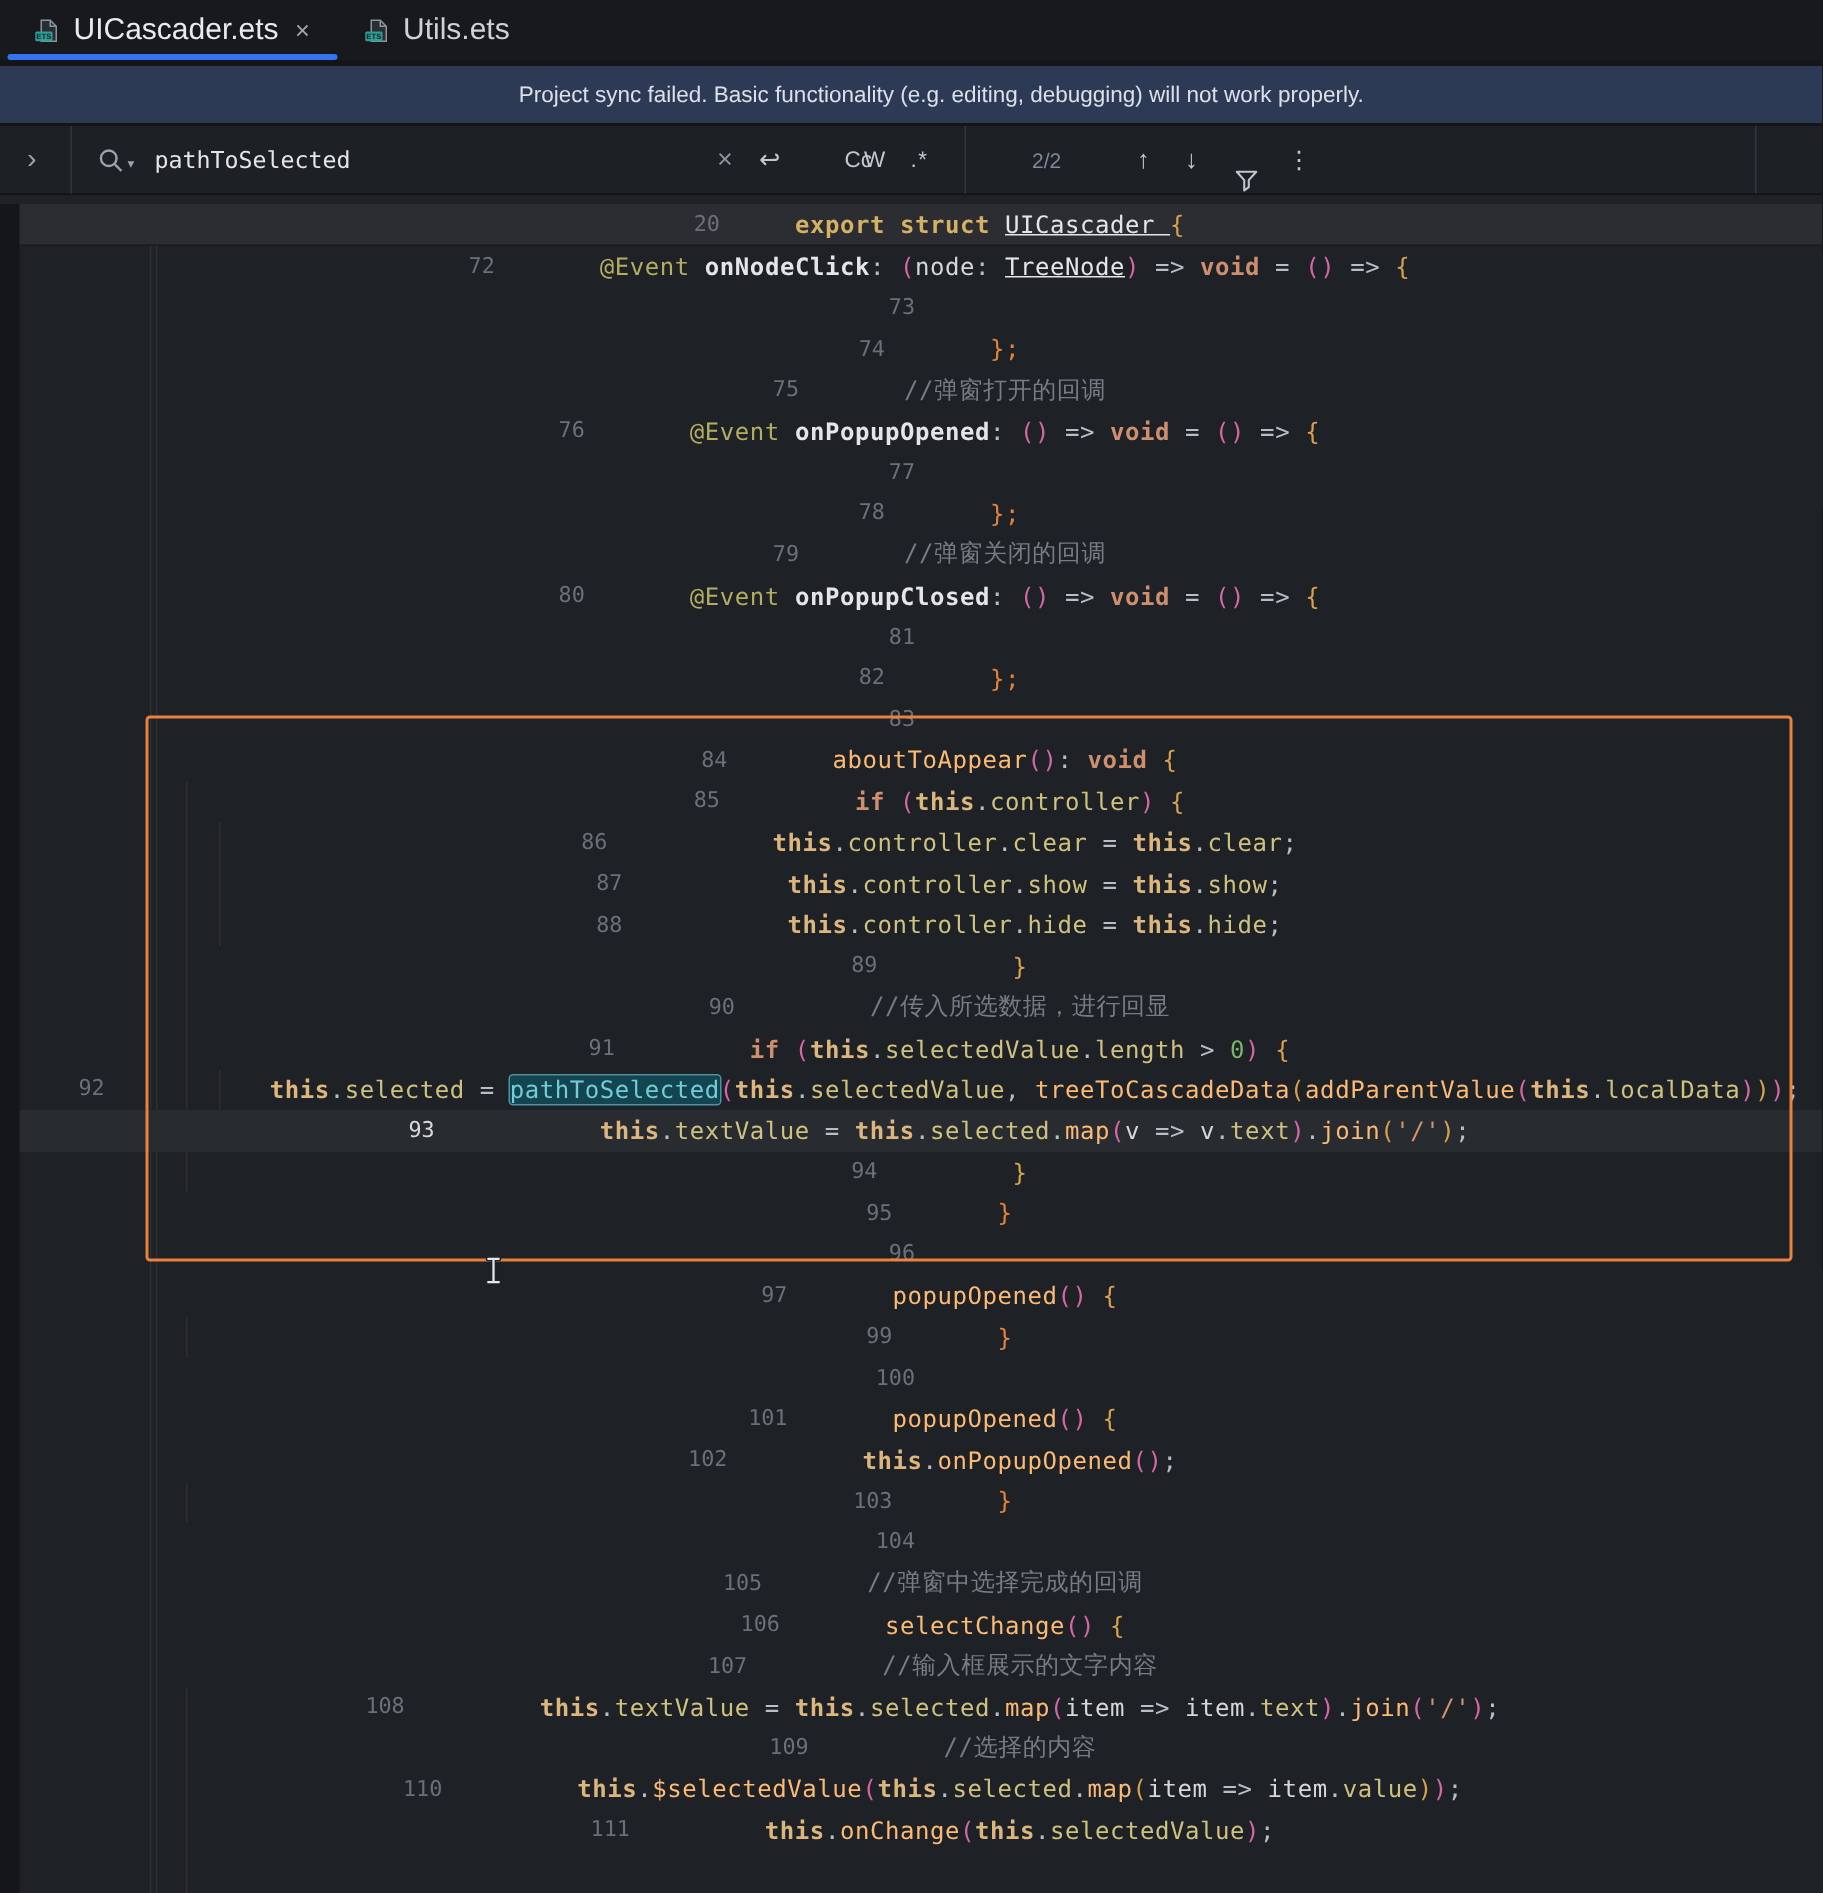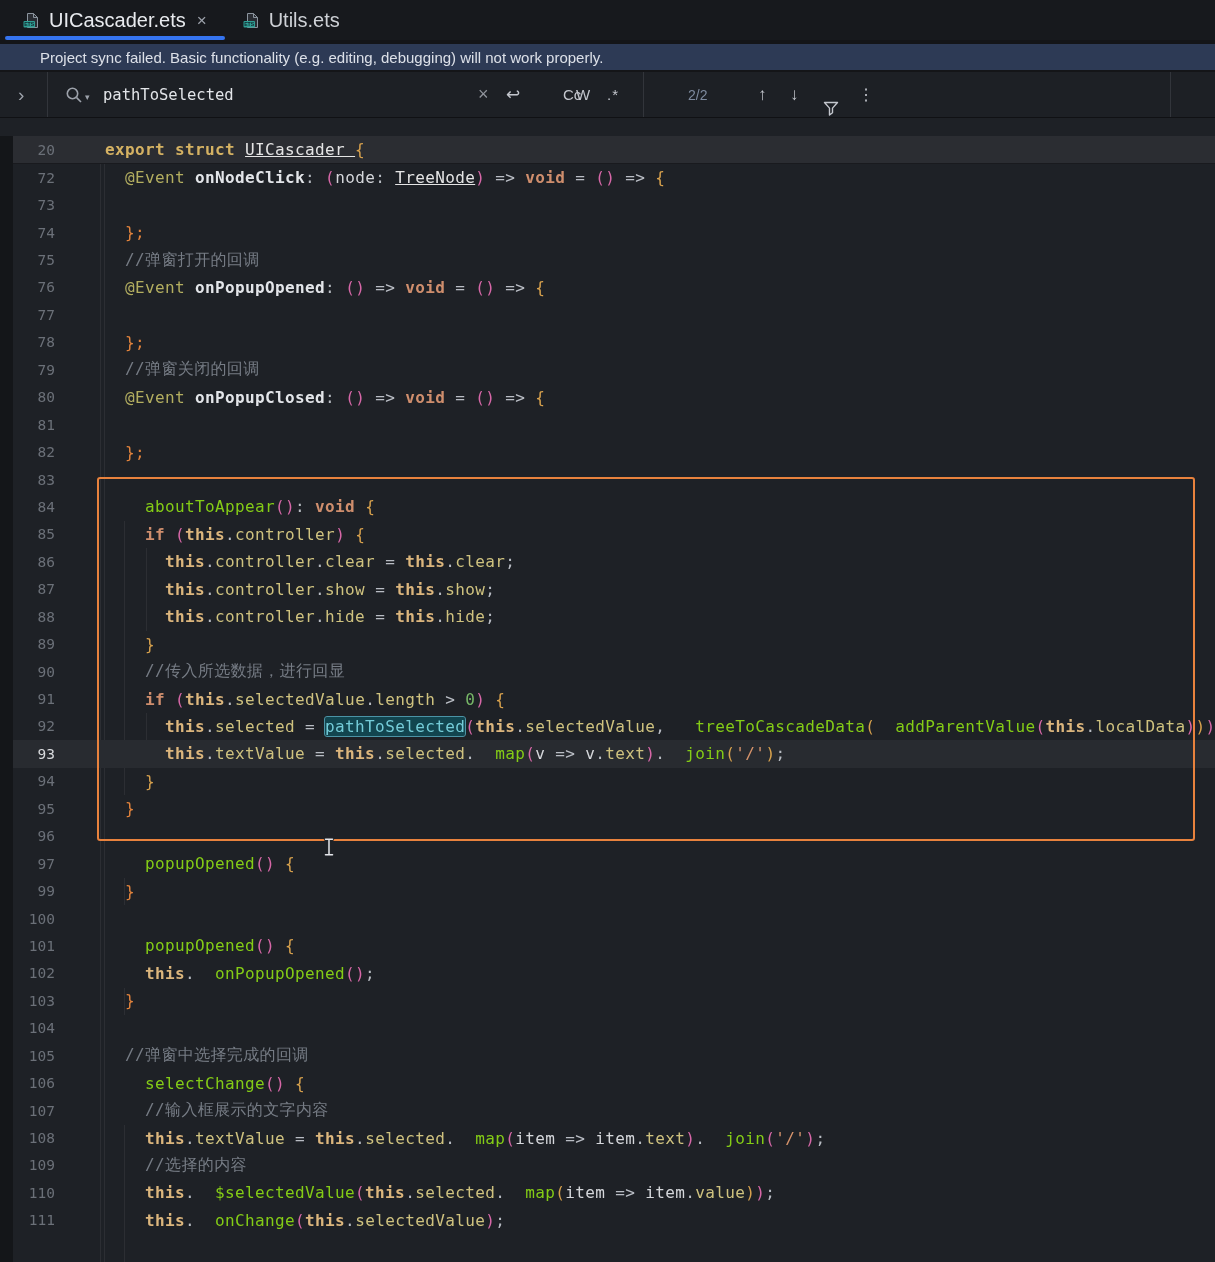--- a/index.html
+++ b/index.html
@@ -13,21 +13,21 @@
   .tab .label { font-size:20px; color:#ced1d6; }
   .tab.active .label { color:#e8eaee; }
   .tab.active::after { content:""; position:absolute; left:0; right:0; bottom:0; height:4px;
                        background:#3574f0; border-radius:2px; }
   .tab .close { font-size:17px; color:#9da2ab; margin-left:2px; line-height:1; }
   .ets-icon { width:17px; height:17px; flex:0 0 17px; }
   .gap { height:4px; background:#141518; }
   .gap2 { height:2px; background:#141518; }
 
   
-  .banner { height:26px; background:#2d3a55; display:flex; align-items:center; padding-left:40px; }
+  .banner { height:38px; background:#2d3a55; display:flex; align-items:center; padding-left:40px;justify-content:center; }
   .banner span { color:#dce0e8; font-size:15px; }
 
   
   .searchbar { position:relative; height:46px; background:#1d2025; border-bottom:1px solid #101114; }
   .sb { position:absolute; top:0; height:100%; display:flex; align-items:center; color:#c3c6cd; }
   .sb-chevron { left:18px; font-size:19px; color:#9da2ab; }
   .vsep { position:absolute; top:0; bottom:0; width:1px; background:#32353b; }
   .sb-query { left:103px; font:15.5px "DejaVu Sans Mono", monospace; color:#e3e5e9; }
   .sb-btn { font-size:15px; color:#c3c6cd; }
   .sb-x { left:478px; font-size:18px; color:#8f939b; }
@@ -42,38 +42,38 @@
   .sb-more { left:858px; font-size:16px; letter-spacing:0; }
   .mag { position:absolute; left:65px; top:14px; }
   .mag-caret { position:absolute; left:85px; top:20px; font-size:9px; color:#9da2ab; }
 
   
   .editor { position:absolute; top:136px; left:0; right:0; bottom:0; background:#1e2126; }
   .leftstrip { position:absolute; left:0; top:0; width:13px; height:100%; background:#141619; z-index:6; }
   .gutter-sep { position:absolute; left:100px; top:0; bottom:0; width:1px; background:#2c2e33; z-index:1; }
   .guide { position:absolute; width:1px; background:#2c2e33; z-index:1; }
 
-  .cl { position:relative; height:27.45px; display:flex; align-items:center; z-index:2; }
+  .cl { position:relative; height:27.45px; display:flex; align-items:center; z-index:2;justify-content:center; }
   .ln { flex:0 0 55px; text-align:right; color:#6b7078; font:14.5px "DejaVu Sans Mono", monospace; }
   .code { padding-left:50px; font:16px "DejaVu Sans Mono", monospace, sans-serif; letter-spacing:0.37px;
           white-space:pre; color:#d5d7db; }
   .cl.current { background:#282b30; }
   .cl.current .ln { color:#d8dadd; }
 
   .sticky { position:relative; height:28px; background:#2b2d32; border-bottom:1px solid #191a1e; z-index:5; }
   .sticky .cl { height:27px; }
 
   
   .t-kw   { color:#cf8e6d; font-weight:bold; }
   .t-skw  { color:#d5b263; font-weight:bold; }
   .t-this { color:#dcb67d; font-weight:bold; }
   .t-ann  { color:#b3ae60; }
   .t-decl { color:#e3e5e9; font-weight:bold; }
   .t-type { color:#e5e5e5;text-decoration:underline; }
-  .t-fn   { color:#84cc16;margin-left:20px; }
+  .t-fn   { color:#fdba74; }
   .t-prop { color:#cfc27f; }
   .t-var  { color:#d5d7db; }
   .t-num  { color:#77b767; }
   .t-str  { color:#d6936b; }
   .t-cmt  { color:#767c85; }
   .t-gold { color:#d7a14d; }
   .t-pink { color:#d667a7; }
   .t-orn  { color:#e2833c; }
   .t-op   { color:#b9bdc4; }
   .t-txt  { color:#d5d7db; }

